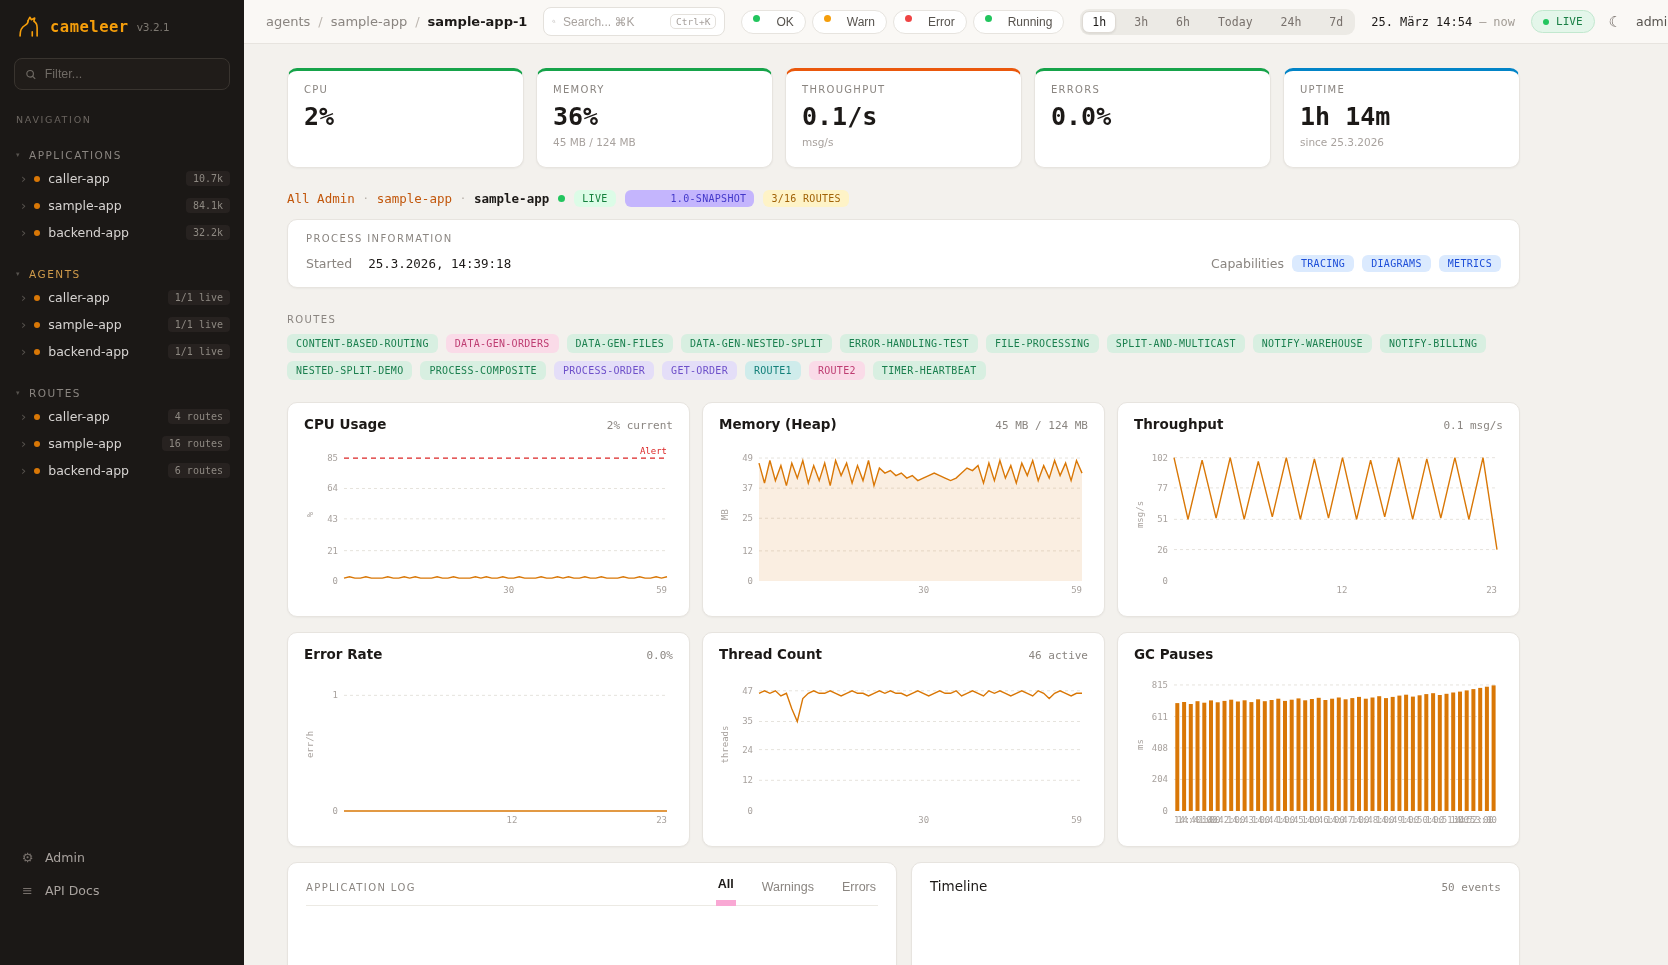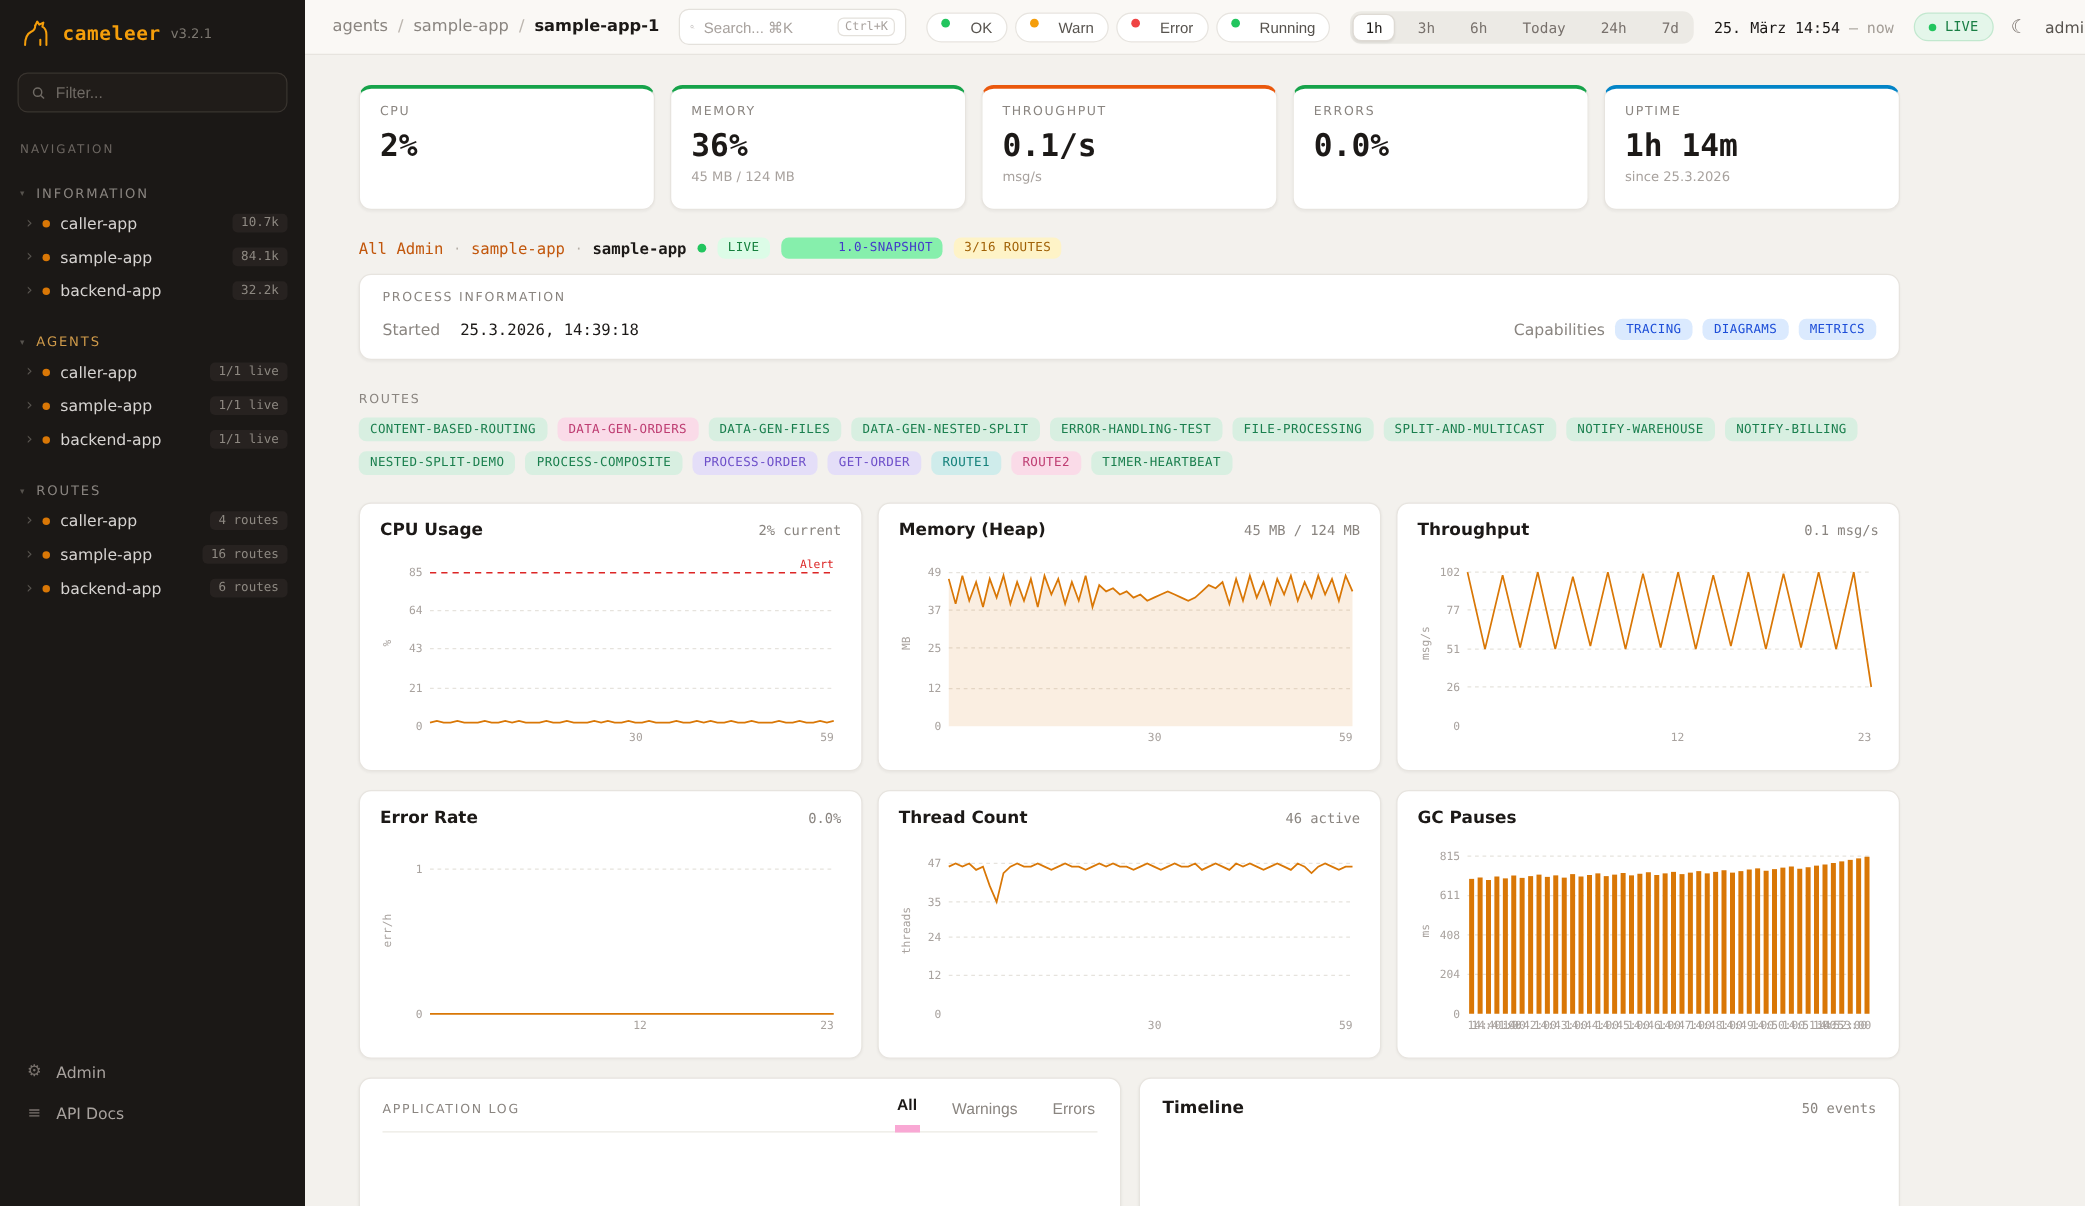--- a/index.html
+++ b/index.html
@@ -99,21 +99,21 @@
 
   .bottom-grid{display:grid;grid-template-columns:610px 609px;gap:14px;margin-top:15px}
   .log-card{padding:14px 18px 0;height:160px}
   .log-head{display:flex;justify-content:space-between;align-items:flex-end;border-bottom:1px solid #eceae4}
   .log-title{padding-bottom:12px}
   .tabs{display:flex;gap:24px}
   .tab{border:none;background:none;font-size:12.5px;color:#8a8580;padding:0 2px 9px;cursor:pointer}
   .tab.active{color:#1c1917;font-weight:600;border-bottom:6px solid #f9a8d4;margin-bottom:-1px}
   .timeline-card{padding:15px 18px 0;height:160px}
   .tl-head{display:flex;justify-content:space-between;align-items:baseline}
-  .tl-title{font-size:13.5px;font-weight:700}
+  .tl-title{font-size:13.5px;font-weight:400}
   .tl-count{font-size:11px;color:#8a8580}
 </style>
 </head>
 <body>
 
 <div class="app">
 
   <aside class="sidebar">
     <div class="logo-row">
       <svg viewBox="0 0 32 32" width="26" height="26" fill="none" stroke="#f59e0b" stroke-width="2" stroke-linecap="round" stroke-linejoin="round">
@@ -132,21 +132,21 @@
         </svg>
       <input placeholder="Filter..." style="">
     </div>
 
     <div class="nav-label">NAVIGATION</div>
 
     <nav id="sidebar-groups">
         <div class="side-group">
           <div class="group-head">
             <span class="caret">▾</span>
-            <span class="group-label">INFORMATION</span>
+            <span class="group-label">APPLICATIONS</span>
           </div>
           <div class="side-item">
             <span class="chev">›</span>
             <span class="dot"></span>
             <span class="item-name">caller-app</span>
             <span class="item-badge mono">10.7k</span>
           </div>
           <div class="side-item">
             <span class="chev">›</span>
             <span class="dot"></span>
@@ -317,21 +317,21 @@
         </div>
 
       <div class="agent-bar" id="agent-bar">
           <a class="agent-link mono">All Admin</a>
           <span class="agent-sep">·</span>
           <a class="agent-link mono">sample-app</a>
           <span class="agent-sep">·</span>
           <span class="agent-current mono">sample-app</span>
           <span class="agent-dot"></span>
           <span class="abadge mono" style="background: rgb(220, 252, 231); color: rgb(21, 128, 61);">LIVE</span>
-          <span class="abadge mono" style="background: #86efac; color: rgb(67, 56, 202); padding-left: 46px;">1.0-SNAPSHOT</span>
+          <span class="abadge mono" style="background: #c4b5fd; color: rgb(67, 56, 202); padding-left: 46px;">1.0-SNAPSHOT</span>
           <span class="abadge mono" style="background: rgb(254, 243, 199); color: rgb(161, 98, 7);">3/16 ROUTES</span>
         </div>
 
       <section class="card process-card">
         <div class="sec-label">PROCESS INFORMATION</div>
         <div class="proc-row">
           <span class="proc-key">Started</span>
           <span class="proc-val mono">25.3.2026, 14:39:18</span>
           <div class="proc-caps">
             <span class="proc-key">Capabilities</span>

